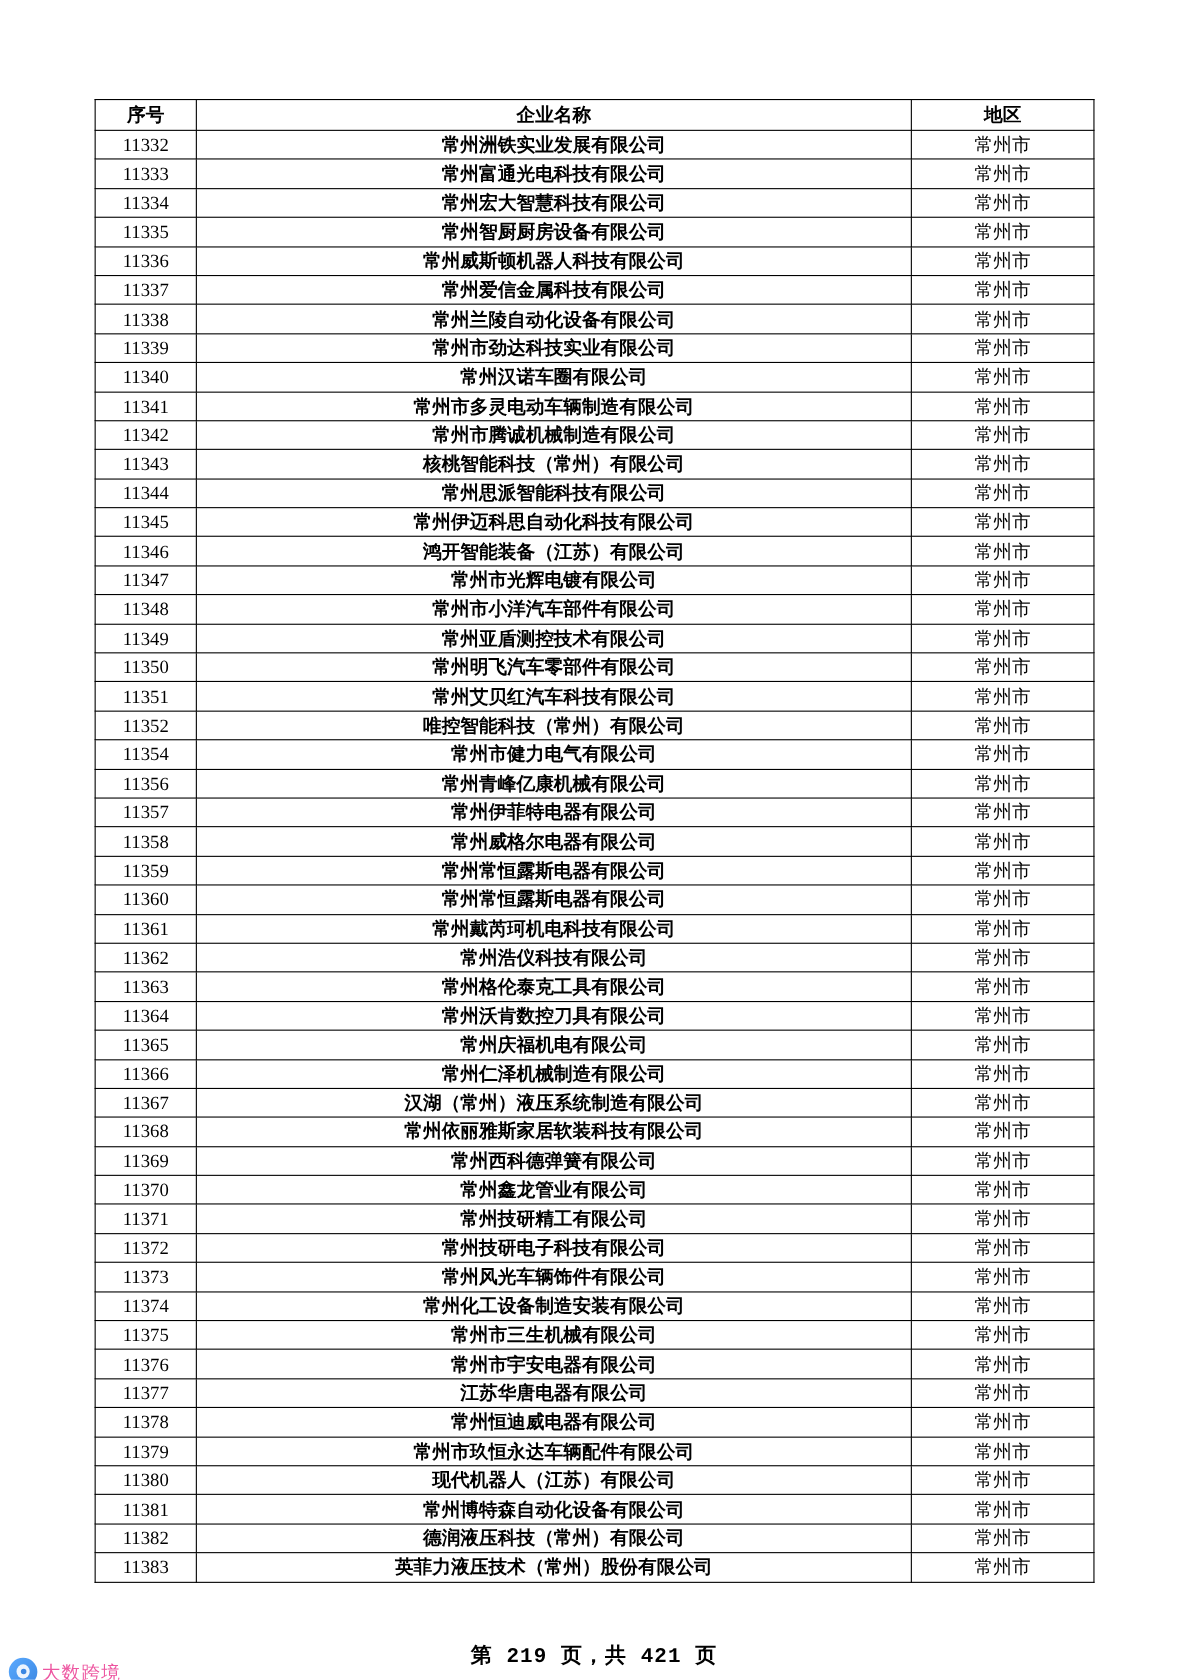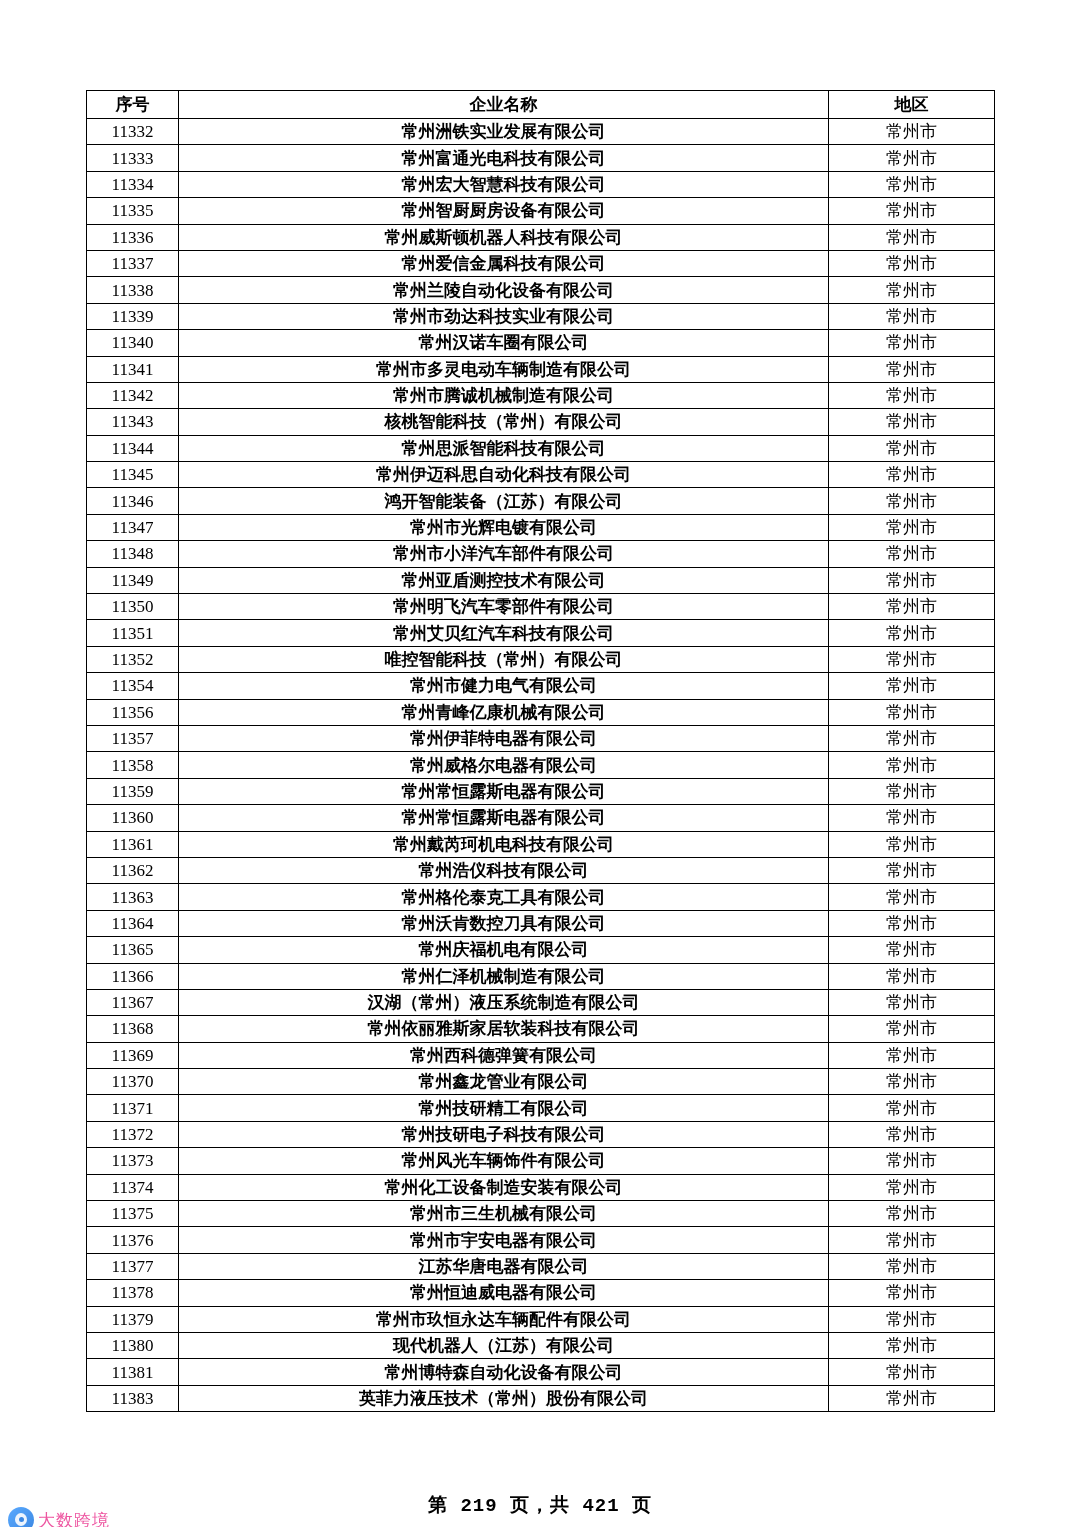--- a/index.html
+++ b/index.html
@@ -364,20 +364,25 @@
             <td class="no">11380</td>
             <td class="name">现代机器人（江苏）有限公司</td>
             <td class="area">常州市</td>
           </tr>
           <tr>
             <td class="no">11381</td>
             <td class="name">常州博特森自动化设备有限公司</td>
             <td class="area">常州市</td>
           </tr>
           <tr>
+            <td class="no">11382</td>
+            <td class="name">德润液压科技（常州）有限公司</td>
+            <td class="area">常州市</td>
+          </tr>
+          <tr>
             <td class="no">11383</td>
             <td class="name">英菲力液压技术（常州）股份有限公司</td>
             <td class="area">常州市</td>
           </tr>
         </tbody>
     </table>
   </div>
 
   <div class="footer">第 219 页，共 421 页</div>
 

